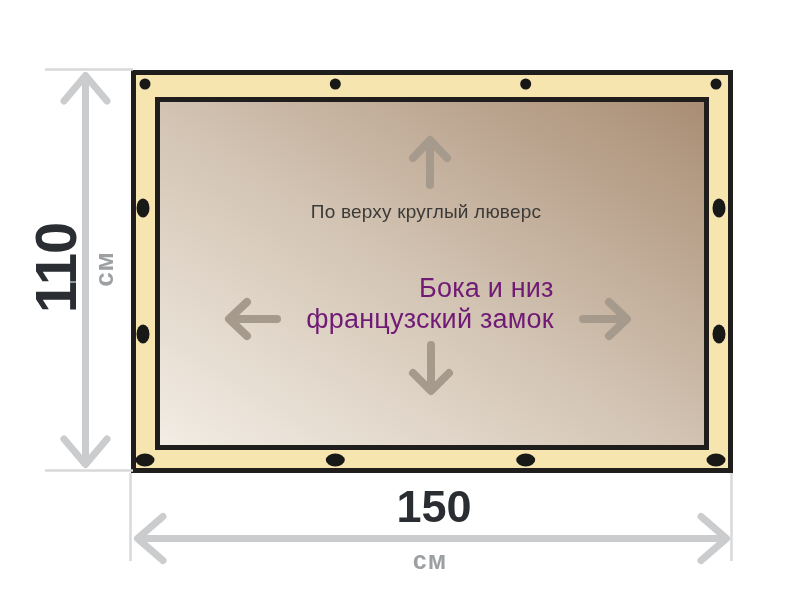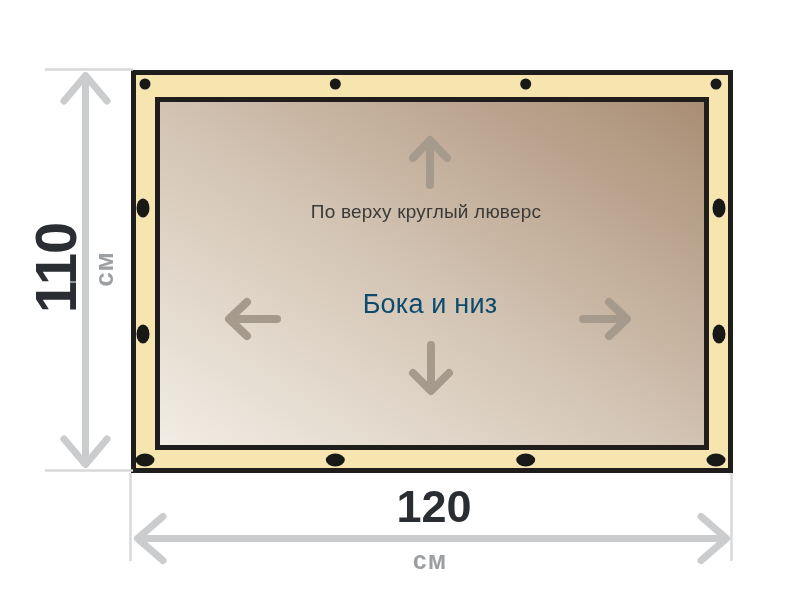--- a/index.html
+++ b/index.html
@@ -8,21 +8,21 @@
     overflow:hidden; font-family:"Liberation Sans","DejaVu Sans",sans-serif;
   }
   .gfx { position:absolute; left:0; top:0; }
   .label { position:absolute; transform:translate(-50%,-50%); white-space:nowrap; }
   .label.rot { transform:translate(-50%,-50%) rotate(-90deg); }
   .note-top {
     left:426px; top:212px; font-size:19px; color:#3b3a38; letter-spacing:0.2px;
   }
   .note-middle {
     left:430px; top:304px; font-size:27px; line-height:31px;
-    color:#0c4a6e; text-align:right; letter-spacing:0.2px;
+    color:#701a75; text-align:right; letter-spacing:0.2px;
   }
   .dim-h-value {
     left:55px; top:268px; font-size:58px; font-weight:bold; color:#2a2d31; letter-spacing:-1px;
   }
   .dim-h-unit {
     left:104px; top:269px; font-size:26px; font-weight:bold; color:#9ca0a3; letter-spacing:1px;
   }
   .dim-w-value {
     left:434px; top:507px; font-size:45px; font-weight:bold; color:#2a2d31;
   }
@@ -80,21 +80,22 @@
     <g fill="none" stroke-width="7" stroke-linecap="round" stroke-linejoin="round" stroke="#cacccd">
       <path d="M85.5,77 L85.5,463 M64,101 L85.5,75.5 L107,101 M64,439 L85.5,464.5 L107,439"></path>
       <path d="M140,538.5 L724,538.5 M163,516.5 L137.5,538.5 L163,560.5 M701,516.5 L726.5,538.5 L701,560.5"></path>
     </g>
   </svg>
 
   <div class="label note-top">По верху круглый люверс</div>
 
   <div class="label note-middle">
     <div>Бока и низ</div>
+    <div>французский замок</div>
   </div>
 
   <div class="label rot dim-h-value">110</div>
   <div class="label rot dim-h-unit">см</div>
 
-  <div class="label dim-w-value">120</div>
+  <div class="label dim-w-value">150</div>
   <div class="label dim-w-unit">см</div>
 
 </div>
 
 </body></html>

